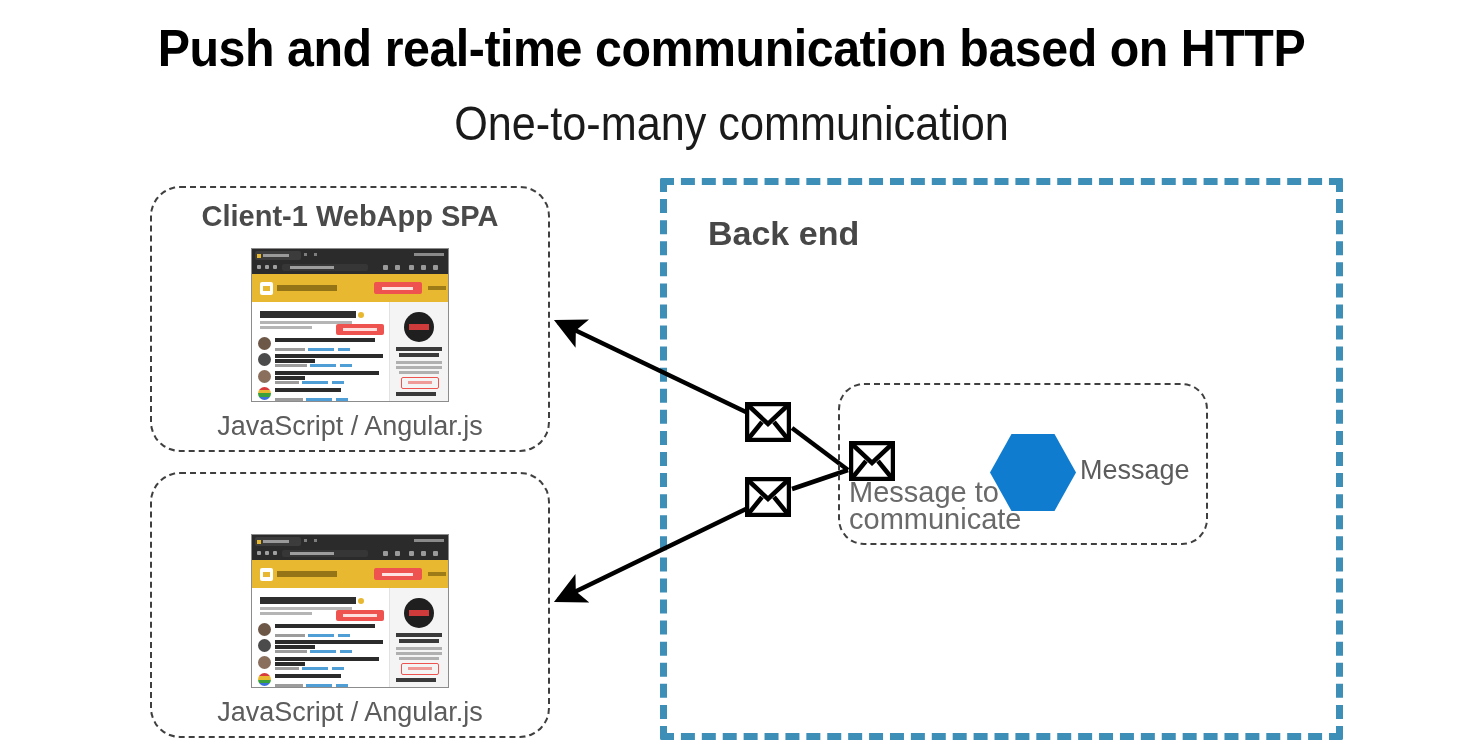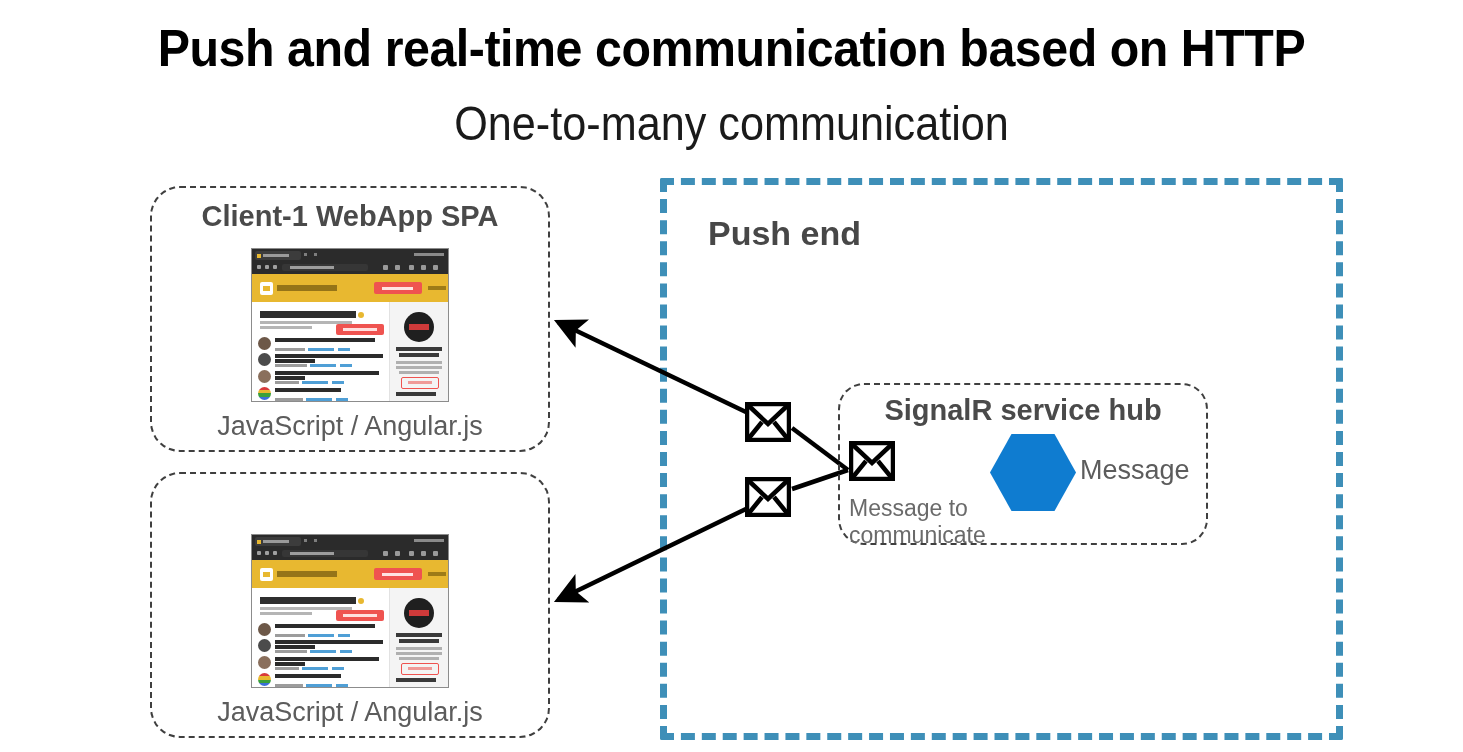--- a/index.html
+++ b/index.html
@@ -138,41 +138,41 @@
   .hexagon{
     position:absolute;left:150px;top:49px;width:86px;height:77px;
     background:#0f7cd0;
     clip-path:polygon(25% 0%,75% 0%,100% 50%,75% 100%,25% 100%,0% 50%);
   }
   .service-label{
     position:absolute;left:240px;top:70px;
     font-size:27px;font-weight:400;color:#5c5c5c;white-space:nowrap;
   }
   .msg-caption{
-    position:absolute;left:9px;top:110px;width:185px;
-    font-size:23px;line-height:27px;font-weight:400;color:#6a6a6a;
+    position:absolute;left:9px;top:94px;width:185px;
+    font-size:29px;line-height:27px;font-weight:400;color:#6a6a6a;
   }
 
   
   .env{position:absolute;}
   .env svg{display:block;}
 
   
   #arrows{position:absolute;left:0;top:0;width:1463px;height:752px;pointer-events:none;}
 </style>
 </head>
 <body>
 
 <div id="stage">
 
   <div class="title">Push and real-time communication based on HTTP</div>
   <div class="subtitle">One-to-many communication</div>
 
   <div class="backend"></div>
-  <div class="backend-label">Push end</div>
+  <div class="backend-label">Back end</div>
 
   <div class="client-box" id="client1">
     <div class="client-title">Client-1 WebApp SPA</div>
 
     <div class="thumb">
       <div class="chrome">
         <div class="tabbar">
           <div class="tab">
             <div class="fav"></div>
             <div class="ttext"></div>
@@ -394,21 +394,20 @@
 
   <div class="env" style="left:745px;top:477px;">
     <svg width="46" height="40" viewBox="0 0 46 40">
       <rect x="2" y="2" width="42" height="36" fill="#ffffff" stroke="#000000" stroke-width="4.5"></rect>
       <path d="M4,4 L23,22 L42,4" fill="none" stroke="#000000" stroke-width="4.5"></path>
       <path d="M4,36 L17,20 M42,36 L29,20" fill="none" stroke="#000000" stroke-width="4.5"></path>
     </svg>
   </div>
 
   <div class="hub">
-    <div class="hub-title">SignalR service hub</div>
 
     <div class="env" style="left:9px;top:56px;">
       <svg width="46" height="40" viewBox="0 0 46 40">
         <rect x="2" y="2" width="42" height="36" fill="#ffffff" stroke="#000000" stroke-width="4.5"></rect>
         <path d="M4,4 L23,22 L42,4" fill="none" stroke="#000000" stroke-width="4.5"></path>
         <path d="M4,36 L17,20 M42,36 L29,20" fill="none" stroke="#000000" stroke-width="4.5"></path>
       </svg>
     </div>
 
     <div class="msg-caption">Message

